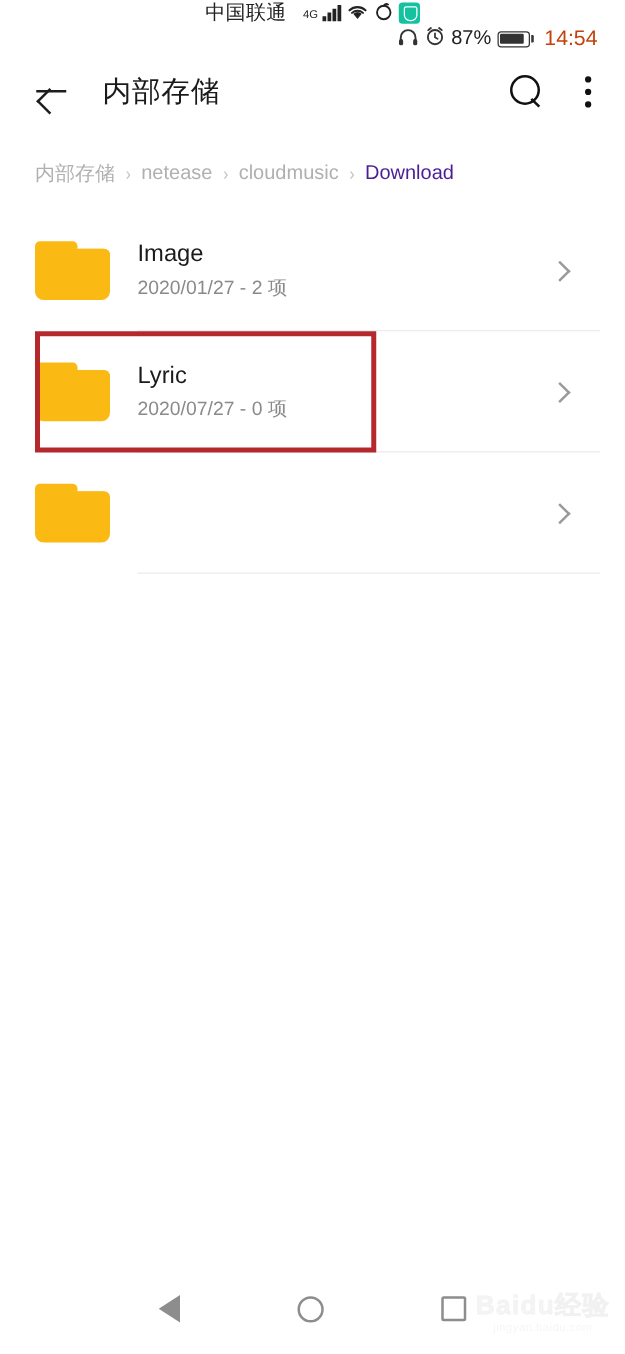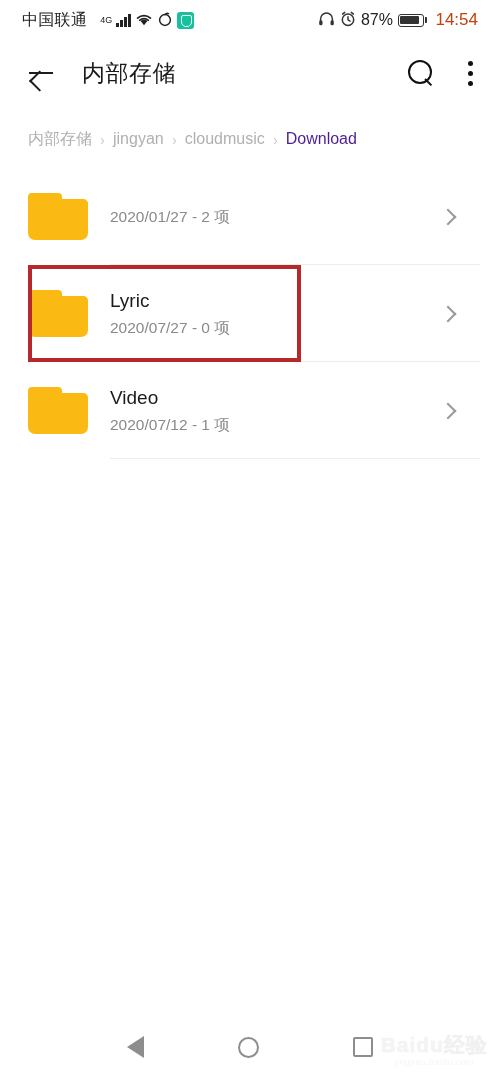--- a/index.html
+++ b/index.html
@@ -14,21 +14,21 @@
     width: 500px; height: 1083px;
     background: #ffffff;
   }
 
   
   .statusbar {
     position: absolute; top: 0; left: 0;
     width: 500px; height: 40px;
     display: flex; align-items: center;
     padding: 0 22px;
-    font-size: 16px; color: #1a1a1a;
+    font-size: 16px; color: #1a1a1a; flex-direction: column;
   }
   .sb-left { display: flex; align-items: center; gap: 4px; }
   .sb-right { margin-left: auto; display: flex; align-items: center; gap: 5px; }
   .carrier { font-size: 16px; letter-spacing: .3px; color: #222; }
   .net-type { font-size: 9px; vertical-align: super; color: #222; margin-left: 9px; }
   .sigbars { display: inline-flex; align-items: flex-end; gap: 1.5px; height: 13px; }
   .sigbars i { display: block; width: 2.5px; background: #222; }
   .sigbars i:nth-child(1){ height: 4px; }
   .sigbars i:nth-child(2){ height: 7px; }
   .sigbars i:nth-child(3){ height: 10px; }
@@ -252,36 +252,37 @@
           <i></i>
           <i></i>
           <i></i>
         </div>
     </div>
   </div>
 
   <div class="breadcrumb">
     <span class="crumb">内部存储</span>
     <span class="crumb-sep">›</span>
-    <span class="crumb">jingyan</span>
+    <span class="crumb">netease</span>
     <span class="crumb-sep">›</span>
     <span class="crumb">cloudmusic</span>
     <span class="crumb-sep">›</span>
     <span class="crumb current">Download</span>
   </div>
 
   <div class="filelist">
 
     <div class="file-row">
       <div class="folder-ic">
         <span class="tab" style="background: rgb(251, 185, 20);"></span>
           <span class="flap" style="background: rgb(253, 208, 106);"></span>
           <span class="body" style="background: rgb(251, 185, 20);"></span>
       </div>
       <div class="file-meta">
+        <span class="file-name">Image</span>
         <span class="file-sub">2020/01/27 - 2 项</span>
       </div>
       <div class="chev"></div>
     </div>
 
     <div class="file-row">
       <div class="folder-ic">
         <span class="tab" style="background: rgb(251, 185, 20);"></span>
           <span class="flap" style="background: rgb(253, 208, 106);"></span>
           <span class="body" style="background: rgb(251, 185, 20);"></span>
@@ -292,24 +293,20 @@
       </div>
       <div class="chev"></div>
     </div>
 
     <div class="file-row">
       <div class="folder-ic">
         <span class="tab" style="background: rgb(251, 185, 20);"></span>
           <span class="flap" style="background: rgb(253, 208, 106);"></span>
           <span class="body" style="background: rgb(251, 185, 20);"></span>
       </div>
-      <div class="file-meta">
-        <span class="file-name">Video</span>
-        <span class="file-sub">2020/07/12 - 1 项</span>
-      </div>
       <div class="chev"></div>
     </div>
 
   </div>
 
   <div class="highlight-box" style="left: 28px; top: 265px; width: 273px; height: 97px; border-color: rgb(181, 40, 44);"></div>
 
   <div class="navbar">
     <div class="nav-back"></div>
     <div class="nav-home"></div>

